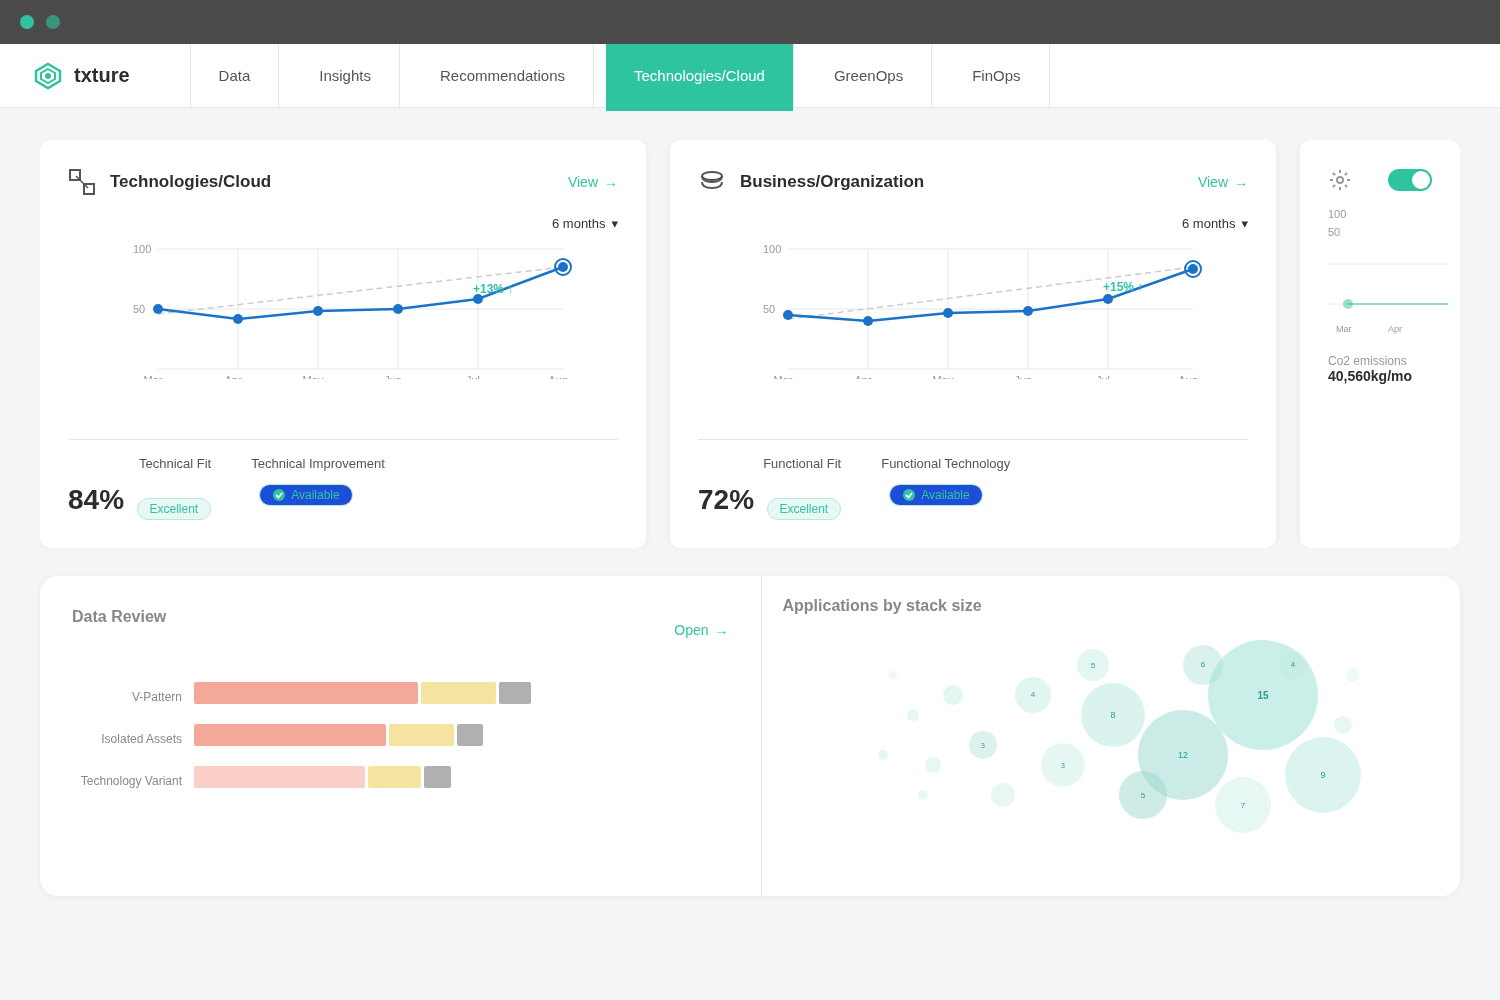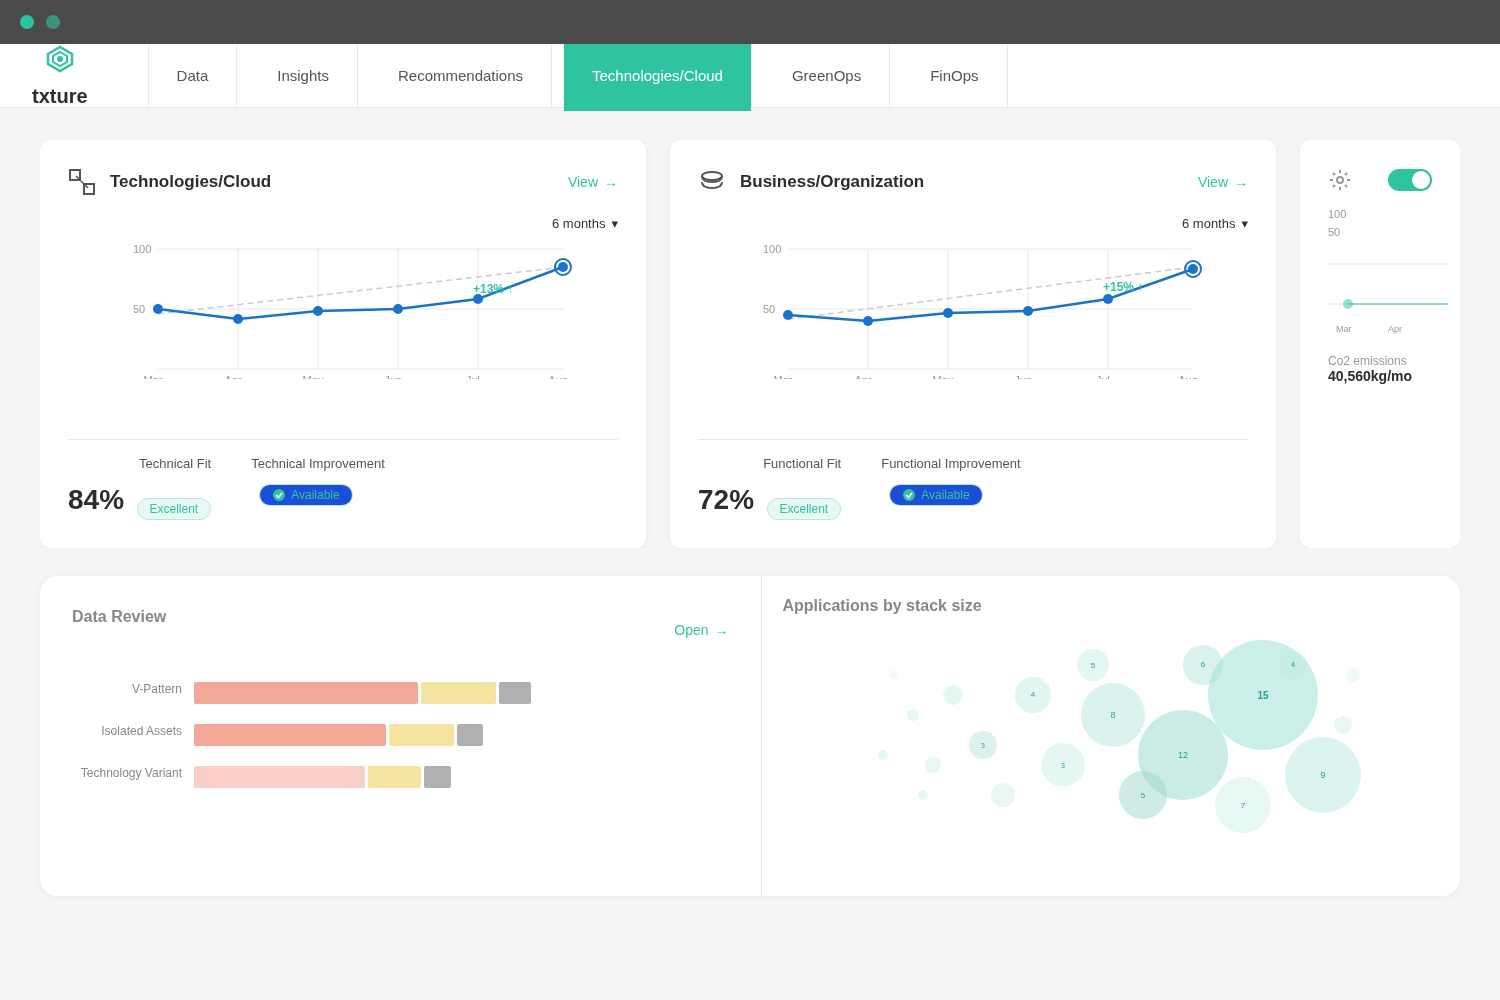--- a/index.html
+++ b/index.html
@@ -34,21 +34,20 @@
       align-items: center;
       padding: 0 32px;
       border-bottom: 1px solid #e8e8e8;
       position: relative;
     }
     .logo-area {
       display: flex;
       align-items: center;
       gap: 10px;
       margin-right: 60px;
-      flex-direction: column;
     }
     .logo-icon {
       width: 32px;
       height: 32px;
     }
     .logo-text {
       font-size: 20px;
       font-weight: 600;
       color: #2d2d2d;
     }
@@ -254,21 +253,21 @@
       font-size: 14px;
       font-weight: 500;
       cursor: pointer;
       float: right;
       margin-top: -2px;
     }
 
     
     .bar-row {
       display: flex;
-      align-items: flex-start;
+      align-items: flex-end;
       gap: 12px;
       margin-bottom: 20px;
     }
     .bar-label {
       font-size: 12px;
       color: #888;
       width: 110px;
       text-align: right;
     }
     .bar-track {
@@ -486,21 +485,21 @@
 
       <div class="stats-row">
         <div class="stat-item">
           <div class="stat-label">Functional Fit</div>
           <div>
             <span class="stat-value-large">72%</span>
             <span class="badge badge-excellent">Excellent</span>
           </div>
         </div>
         <div class="stat-item">
-          <div class="stat-label">Functional Improvement</div>
+          <div class="stat-label">Functional Technology</div>
           <div class="badge badge-available">
             <svg width="14" height="14" viewBox="0 0 14 14">
               <circle cx="7" cy="7" r="6" fill="#2ec4a0"></circle>
               <polyline points="4,7 6.5,9.5 10,5" fill="none" stroke="#fff" stroke-width="1.8"></polyline>
             </svg>
             <span>Available</span>
           </div>
         </div>
       </div>
     </div>

